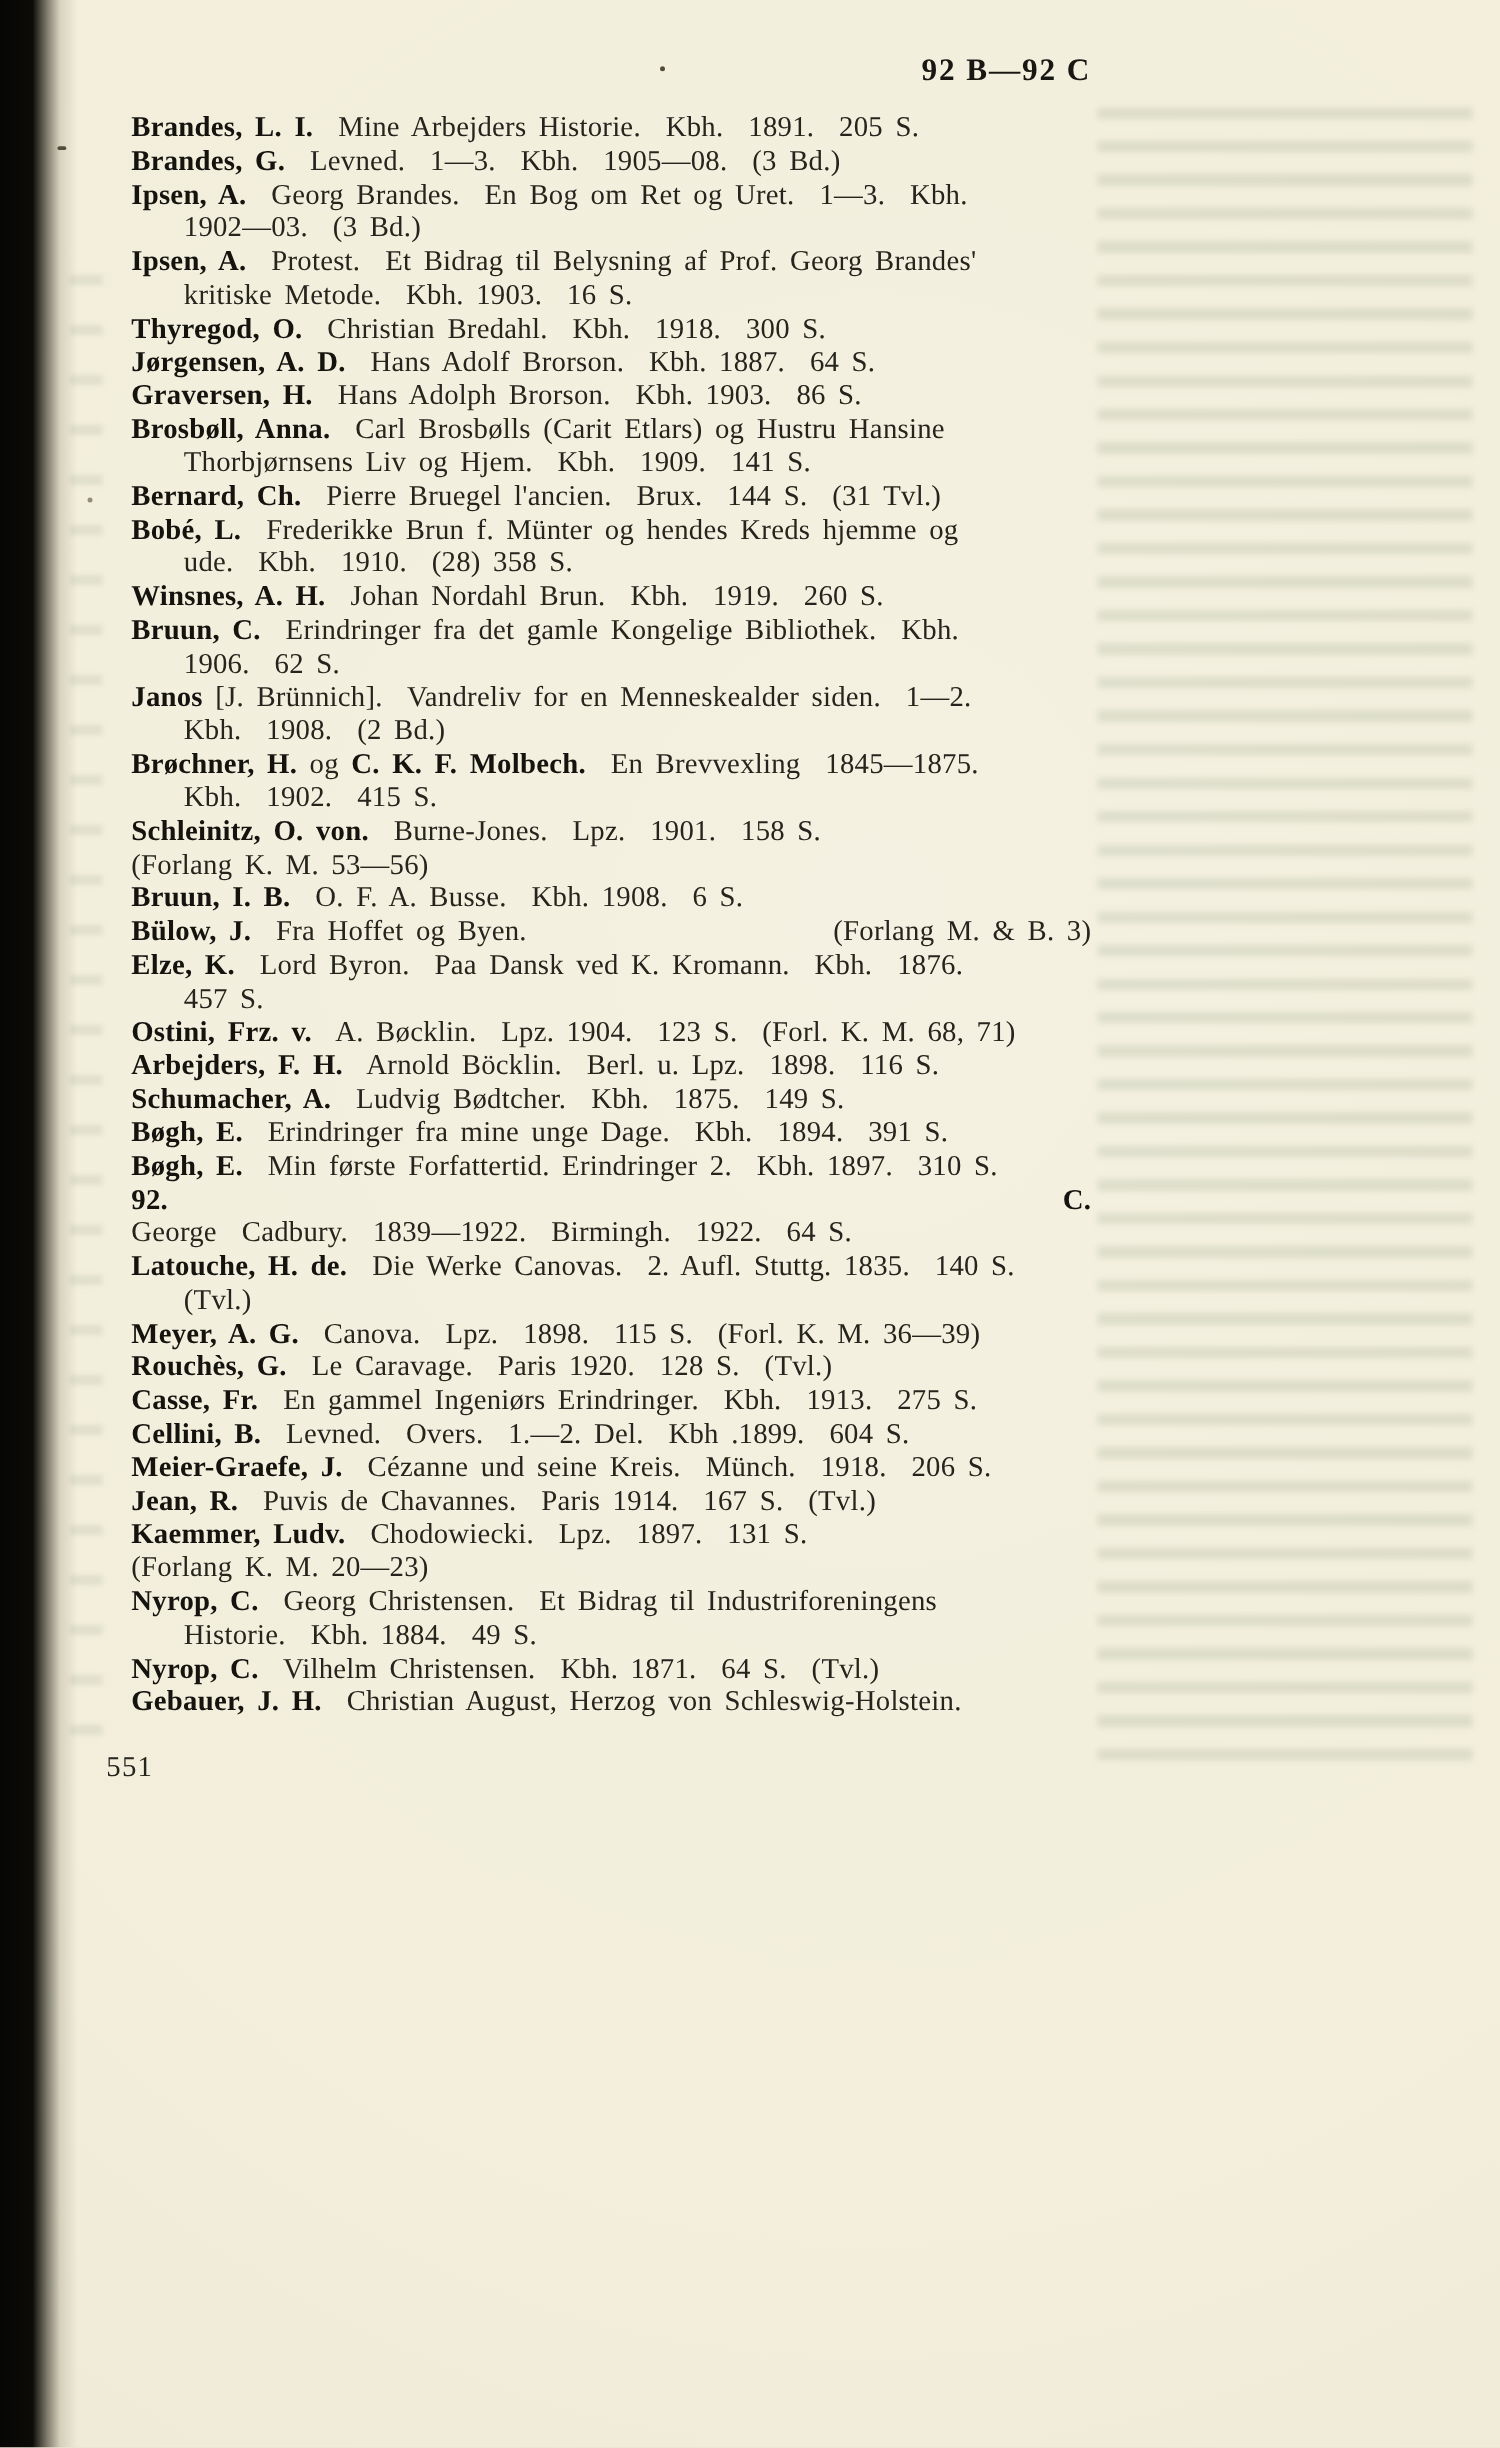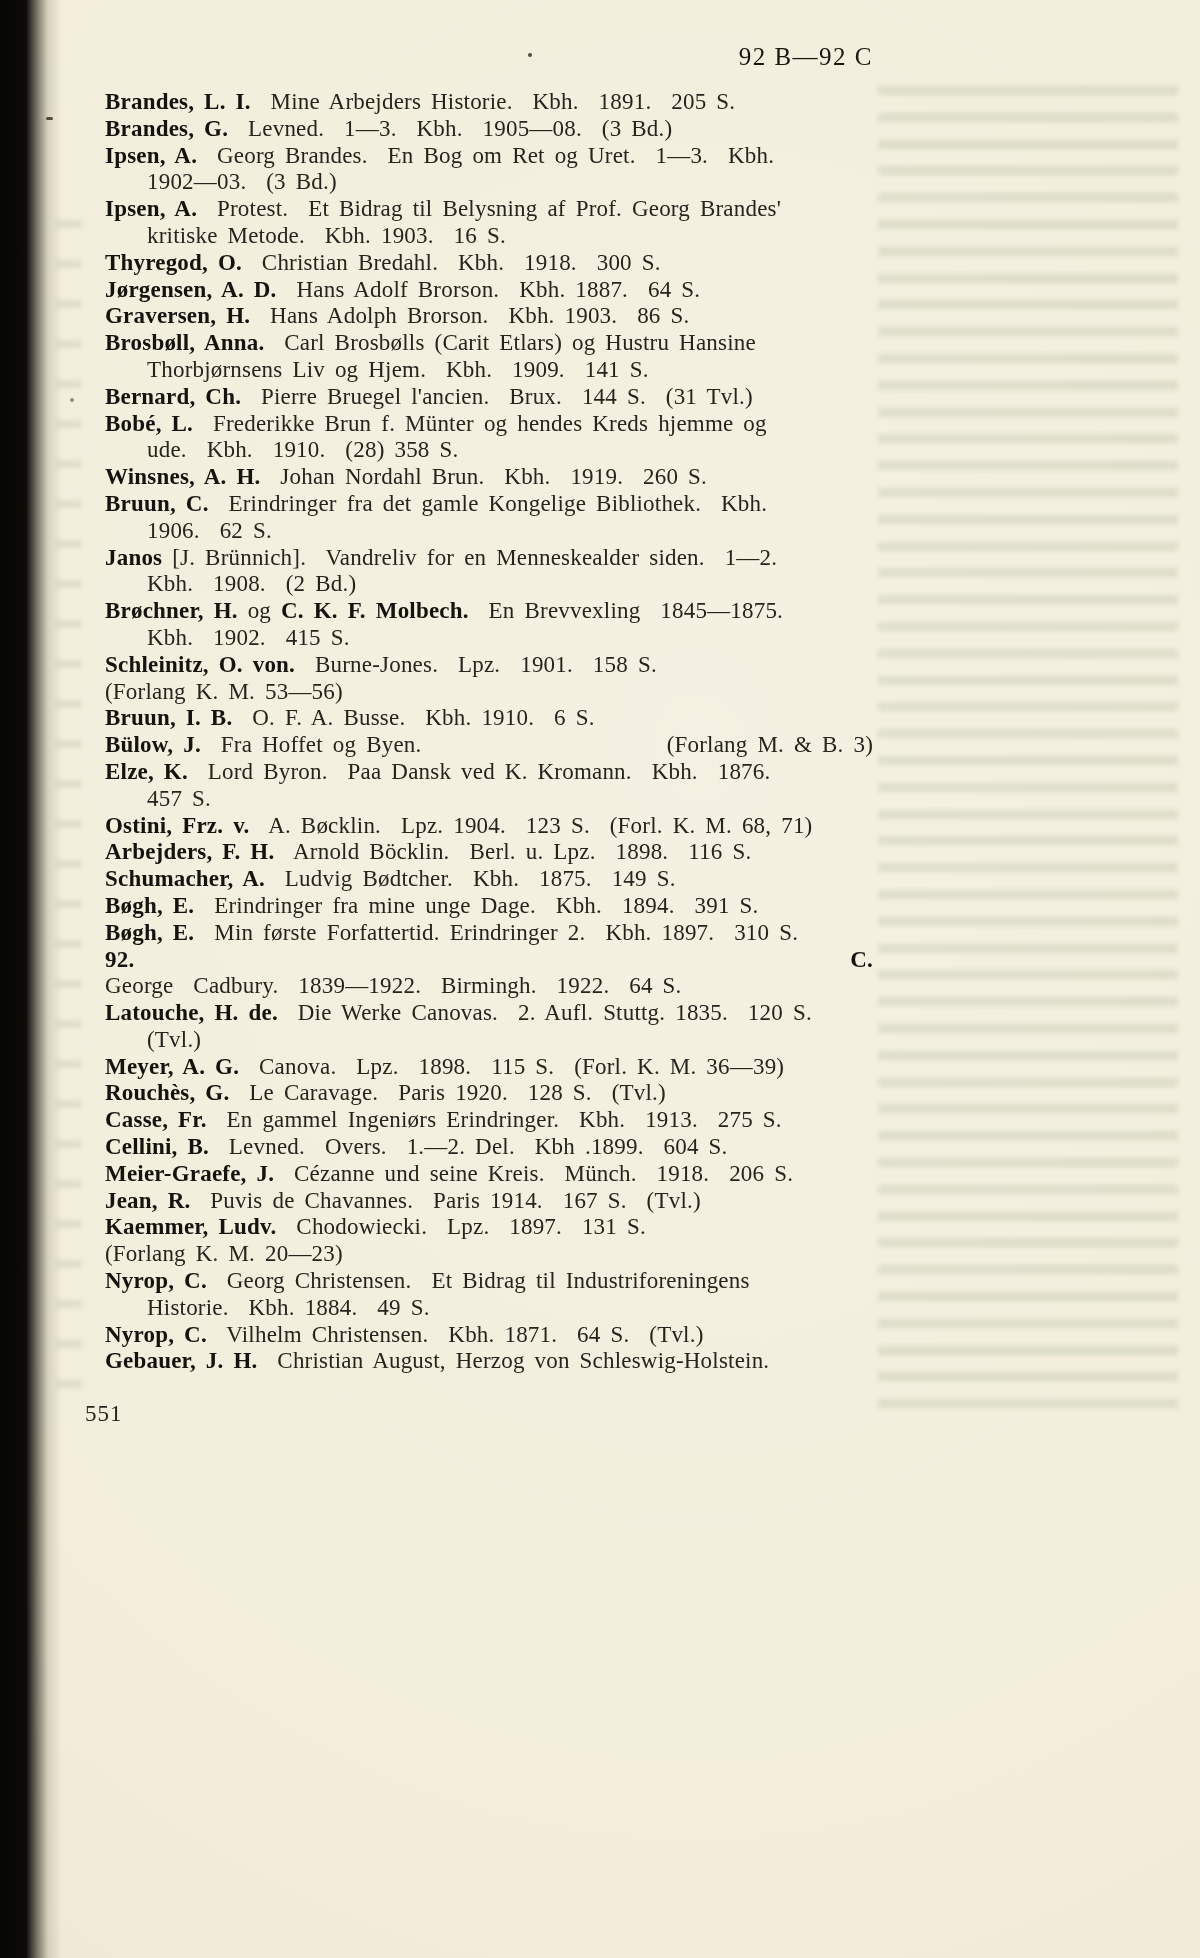--- a/index.html
+++ b/index.html
@@ -19,21 +19,21 @@
     background:repeating-linear-gradient(180deg,rgba(104,128,96,.16) 0 9px,rgba(104,128,96,0) 9px 26.8px);
     filter:blur(2.5px);
   }
   .bleed-left{
     position:absolute;top:220px;left:56px;width:26px;height:1190px;
     background:repeating-linear-gradient(180deg,rgba(104,128,96,.13) 0 8px,rgba(104,128,96,0) 8px 40px);
     filter:blur(2px);
   }
   .content{position:absolute;left:85px;top:42px;width:788px;}
   .running-head{
-    font-size:25px;font-weight:400;text-align:right;height:30px;line-height:30px;
+    font-size:25px;font-weight:700;text-align:right;height:30px;line-height:30px;
     letter-spacing:1.5px;margin-bottom:17px;color:#181712;white-space:pre;
   }
   .entries{font-size:23px;}
   .line{height:26.8px;line-height:26.8px;white-space:pre;word-spacing:4px;letter-spacing:.2px;margin-left:20px;}
   .line .b{font-weight:700;color:#14130e;}
   .line .n{color:#26251d;}
   .indent{padding-left:42px;}
   .alignr{}
   .split{display:flex;justify-content:space-between;}
   .folio{margin-top:26px;text-align:left;font-size:23px;letter-spacing:1px;color:#26251d;}
@@ -72,32 +72,32 @@
         <div class="line indent"><span class="n">ude.  Kbh.  1910.  (28) 358 S.</span></div>
         <div class="line"><span class="b">Winsnes, A. H.</span><span class="n">  Johan Nordahl Brun.  Kbh.  1919.  260 S.</span></div>
         <div class="line"><span class="b">Bruun, C.</span><span class="n">  Erindringer fra det gamle Kongelige Bibliothek.  Kbh.</span></div>
         <div class="line indent"><span class="n">1906.  62 S.</span></div>
         <div class="line"><span class="b">Janos</span><span class="n"> [J. Brünnich].  Vandreliv for en Menneskealder siden.  1—2.</span></div>
         <div class="line indent"><span class="n">Kbh.  1908.  (2 Bd.)</span></div>
         <div class="line"><span class="b">Brøchner, H.</span><span class="n"> og </span><span class="b">C. K. F. Molbech.</span><span class="n">  En Brevvexling  1845—1875.</span></div>
         <div class="line indent"><span class="n">Kbh.  1902.  415 S.</span></div>
         <div class="line"><span class="b">Schleinitz, O. von.</span><span class="n">  Burne-Jones.  Lpz.  1901.  158 S.</span></div>
         <div class="line alignr"><span class="n">(Forlang K. M. 53—56)</span></div>
-        <div class="line"><span class="b">Bruun, I. B.</span><span class="n">  O. F. A. Busse.  Kbh. 1910.  6 S.</span></div>
+        <div class="line"><span class="b">Bruun, I. B.</span><span class="n">  O. F. A. Busse.  Kbh. 1908.  6 S.</span></div>
         <div class="line split"><span><span class="b">Bülow, J.</span><span class="n">  Fra Hoffet og Byen.</span></span><span><span class="n">(Forlang M. &amp; B. 3)</span></span></div>
         <div class="line"><span class="b">Elze, K.</span><span class="n">  Lord Byron.  Paa Dansk ved K. Kromann.  Kbh.  1876.</span></div>
         <div class="line indent"><span class="n">457 S.</span></div>
         <div class="line"><span class="b">Ostini, Frz. v.</span><span class="n">  A. Bøcklin.  Lpz. 1904.  123 S.  (Forl. K. M. 68, 71)</span></div>
         <div class="line"><span class="b">Arbejders, F. H.</span><span class="n">  Arnold Böcklin.  Berl. u. Lpz.  1898.  116 S.</span></div>
         <div class="line"><span class="b">Schumacher, A.</span><span class="n">  Ludvig Bødtcher.  Kbh.  1875.  149 S.</span></div>
         <div class="line"><span class="b">Bøgh, E.</span><span class="n">  Erindringer fra mine unge Dage.  Kbh.  1894.  391 S.</span></div>
         <div class="line"><span class="b">Bøgh, E.</span><span class="n">  Min første Forfattertid. Erindringer 2.  Kbh. 1897.  310 S.</span></div>
         <div class="line split"><span><span class="b">92.</span></span><span><span class="b">C.</span></span></div>
         <div class="line"><span class="n">George  Cadbury.  1839—1922.  Birmingh.  1922.  64 S.</span></div>
-        <div class="line"><span class="b">Latouche, H. de.</span><span class="n">  Die Werke Canovas.  2. Aufl. Stuttg. 1835.  120 S.</span></div>
+        <div class="line"><span class="b">Latouche, H. de.</span><span class="n">  Die Werke Canovas.  2. Aufl. Stuttg. 1835.  140 S.</span></div>
         <div class="line indent"><span class="n">(Tvl.)</span></div>
         <div class="line"><span class="b">Meyer, A. G.</span><span class="n">  Canova.  Lpz.  1898.  115 S.  (Forl. K. M. 36—39)</span></div>
         <div class="line"><span class="b">Rouchès, G.</span><span class="n">  Le Caravage.  Paris 1920.  128 S.  (Tvl.)</span></div>
         <div class="line"><span class="b">Casse, Fr.</span><span class="n">  En gammel Ingeniørs Erindringer.  Kbh.  1913.  275 S.</span></div>
         <div class="line"><span class="b">Cellini, B.</span><span class="n">  Levned.  Overs.  1.—2. Del.  Kbh .1899.  604 S.</span></div>
         <div class="line"><span class="b">Meier-Graefe, J.</span><span class="n">  Cézanne und seine Kreis.  Münch.  1918.  206 S.</span></div>
         <div class="line"><span class="b">Jean, R.</span><span class="n">  Puvis de Chavannes.  Paris 1914.  167 S.  (Tvl.)</span></div>
         <div class="line"><span class="b">Kaemmer, Ludv.</span><span class="n">  Chodowiecki.  Lpz.  1897.  131 S.</span></div>
         <div class="line alignr"><span class="n">(Forlang K. M. 20—23)</span></div>
         <div class="line"><span class="b">Nyrop, C.</span><span class="n">  Georg Christensen.  Et Bidrag til Industriforeningens</span></div>

